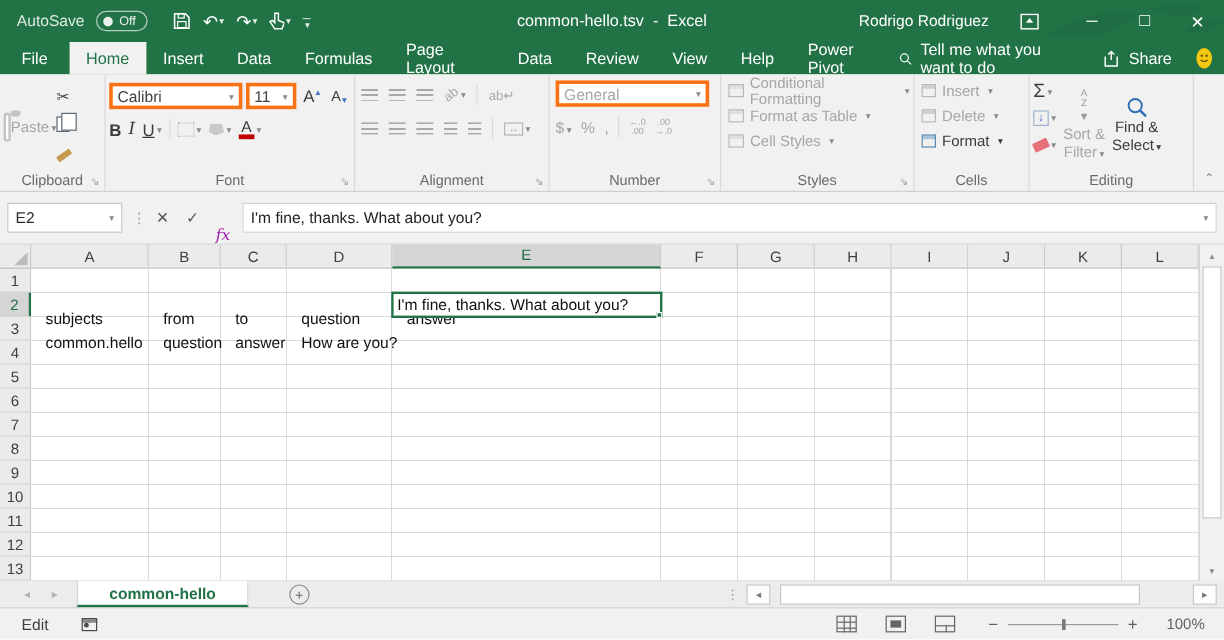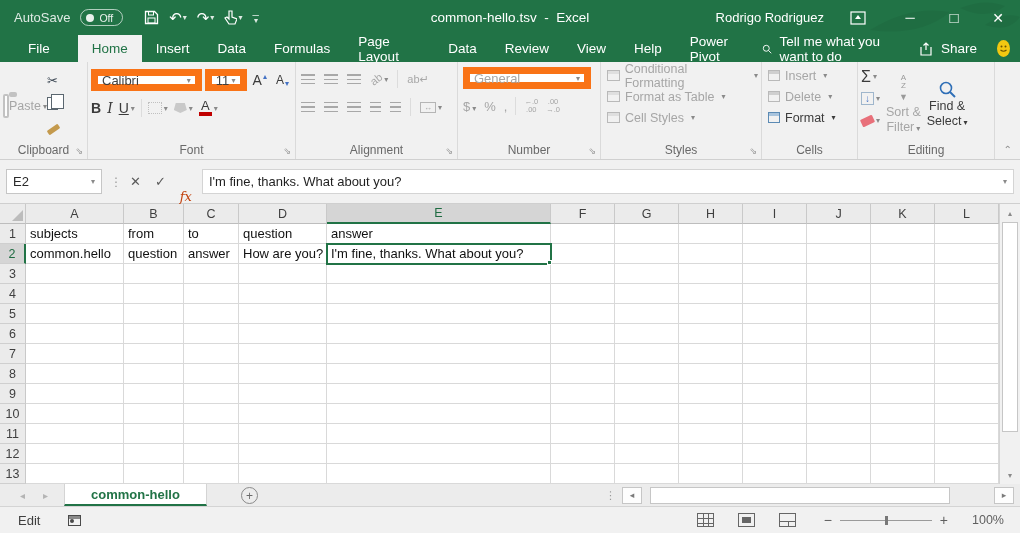--- a/index.html
+++ b/index.html
@@ -24,21 +24,21 @@
   .tb-right { margin-left:auto; display:flex; align-items:center; z-index:2; }
   .tb-user { font-size:13px; margin-right:26px; }
   .tb-ribopt { margin-right:22px; display:flex; }
   .winbtn { width:44px; height:35px; display:flex; align-items:center; justify-content:center;
     font-size:13px; color:#fff; }
   .leafdeco { position:absolute; right:0; top:0; height:35px; width:300px; opacity:.25; }
 
   
   .tabrow { height:27px; background:#217346; display:flex; align-items:stretch; flex:0 0 27px; }
   .rtab { color:#fff; font-size:13.5px; display:flex; align-items:center; padding:0 14px; }
-  .rtab.file { padding:0 28px; }
+  .rtab.file { padding:0 18px; }
   .rtab.active { background:#f1f1f1; color:#217346; }
   .tabrow-right { margin-left:auto; display:flex; align-items:center; gap:8px; padding-right:10px; }
   .tellme { display:flex; align-items:center; gap:7px; color:#fff; font-size:13.5px; margin-right:14px; }
   .share { display:flex; align-items:center; gap:6px; color:#fff; font-size:13.5px; margin-right:12px; }
   .smiley { width:17px; height:17px; border-radius:50%; background:#f2c811; display:flex;
     align-items:center; justify-content:center; }
 
   
   .ribbon { height:98px; background:#f1f1f1; border-bottom:1px solid #d0d0d0; display:flex;
     position:relative; flex:0 0 98px; }
@@ -58,21 +58,21 @@
   .clip-mini { display:flex; flex-direction:column; gap:5px; padding-top:6px; }
   .mini-btn { display:flex; align-items:center; font-size:13px; color:#3f4a56; height:18px; }
   .copyic { width:11px; height:13px; border:1px solid #5b6770; background:#fff; position:relative; }
   .copyic::after { content:""; position:absolute; left:3px; top:-4px; width:11px; height:13px;
     border:1px solid #5b6770; background:#fff; }
   .brushic { width:13px; height:5px; background:#c49a4d; transform:rotate(-35deg); border-radius:1px; margin:6px 2px 0 0; }
 
   
   .g-font { width:208px; }
   .frow { display:flex; align-items:center; gap:3px; }
-  .combo { background:#fff; border:7px solid #f97316; height:22px; display:flex; align-items:center;
+  .combo { background:#fff; border:3px solid #f97316; height:22px; display:flex; align-items:center;
     font-size:13px; color:#3f3f3f; padding:0 4px; justify-content:space-between; }
   .fontname { width:112px; }
   .fontsize { width:42px; }
   .fbtn { display:flex; align-items:flex-start; font-size:14px; color:#3b3b3b; padding:1px 3px; }
   .sup-up { font-size:8px; color:#4472c4; margin-left:1px; }
   .sup-dn { font-size:8px; color:#4472c4; margin-left:1px; margin-top:6px; }
   .frow2 { margin-top:8px; display:flex; align-items:center; gap:6px; }
   .bld { font-weight:bold; font-size:14px; color:#3b3b3b; }
   .itl { font-style:italic; font-family:"DejaVu Serif", serif; font-size:14px; color:#3b3b3b; }
   .und { font-size:14px; color:#3b3b3b; text-decoration:underline; }
@@ -126,21 +126,21 @@
   .ribbon-collapse { position:absolute; right:8px; bottom:4px; color:#8a8a8a; font-size:10px; }
 
   
   .formularow { height:44px; background:#f1f1f1; display:flex; align-items:center; flex:0 0 44px;
     border-bottom:1px solid #cfcfcf; padding:0 6px; }
   .namebox { width:96px; height:25px; background:#fff; border:1px solid #c6c6c6; display:flex;
     align-items:center; justify-content:space-between; padding:0 6px; font-size:13px; color:#2a2a2a; }
   .fdots { color:#9a9a9a; font-size:12px; margin:0 8px; }
   .fbtns { display:flex; align-items:center; gap:14px; margin-right:10px; }
   .fbtn2 { font-size:13px; color:#5a5a5a; }
-  .fxlbl { font-family:"DejaVu Serif", serif; font-style:italic; font-size:13px; color:#c2410c;margin-top:29px; }
+  .fxlbl { font-family:"DejaVu Serif", serif; font-style:italic; font-size:13px; color:#a21caf;margin-top:29px; }
   .formulabox { flex:1; height:25px; background:#fff; border:1px solid #d4d4d4; display:flex;
     align-items:center; padding:0 6px; font-size:13px; color:#1f1f1f; justify-content:space-between; }
 
   
   .sheet-area { height:280px; position:relative; flex:0 0 280px; background:#fff; width:1020px; }
   .colhdrs { display:flex; height:20px; width:999px; }
   .corner { width:26px; height:20px; background:#ebebeb; border-right:1px solid #c9c9c9;
     border-bottom:1px solid #bdbdbd; position:relative; }
   .corner::after { content:""; position:absolute; right:2px; bottom:2px;
     border-left:11px solid transparent; border-bottom:11px solid #bcbcbc; }
@@ -162,21 +162,21 @@
         transparent 158px 212px, #d9d9d9 212px 213px,
         transparent 213px 300px, #d9d9d9 300px 301px,
         transparent 301px 524px, #d9d9d9 524px 525px,
         transparent 525px 588px, #d9d9d9 588px 589px,
         transparent 589px 652px, #d9d9d9 652px 653px,
         transparent 653px 716px, #d9d9d9 716px 717px,
         transparent 717px 780px, #d9d9d9 780px 781px,
         transparent 781px 844px, #d9d9d9 844px 845px,
         transparent 845px 908px, #d9d9d9 908px 909px,
         transparent 909px 972px, #d9d9d9 972px 973px, transparent 973px); }
-  .drow { position:absolute; left:0; height:20px; display:flex; }
+  .drow { position:absolute; left:8px; height:20px; display:flex;margin-top:32px; }
   .drow.r1 { top:0; } .drow.r2 { top:20px; }
   .dc { height:20px; line-height:20px; font-size:13px; color:#111; padding-left:4px; overflow:hidden;
     white-space:nowrap; }
   .e2box { position:absolute; left:300px; top:19px; width:226px; height:22px; border:2px solid #217346;
     background:#fff; line-height:18px; font-size:13px; color:#111; padding-left:3px; white-space:nowrap; }
   .e2handle { position:absolute; right:-2px; bottom:-2px; width:5px; height:5px; background:#217346;
     border:1px solid #fff; }
   .vscroll { position:absolute; left:999px; top:0; width:21px; height:280px; background:#f1f1f1;
     border-left:1px solid #d4d4d4; display:flex; flex-direction:column; align-items:stretch; }
   .sbtn { height:18px; display:flex; align-items:center; justify-content:center; font-size:8px; color:#8a8a8a; }

